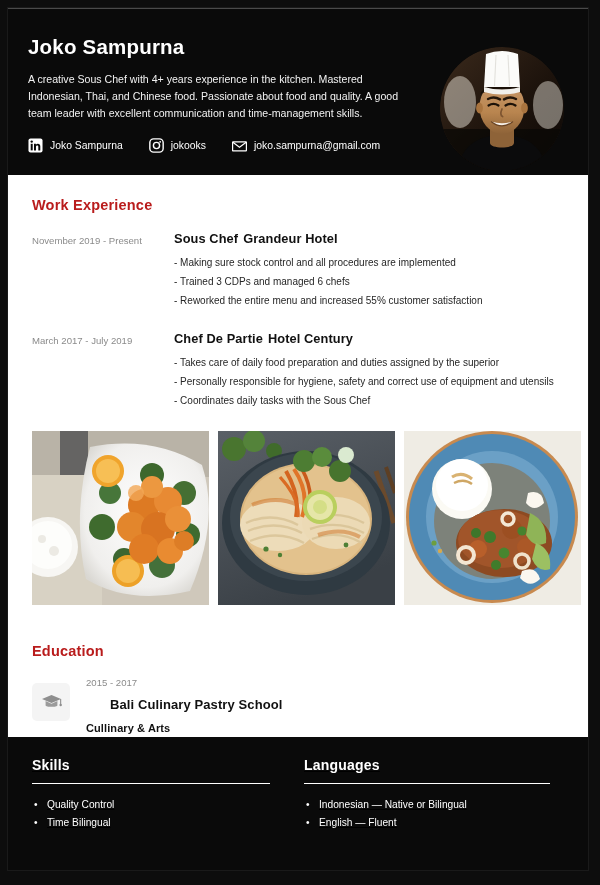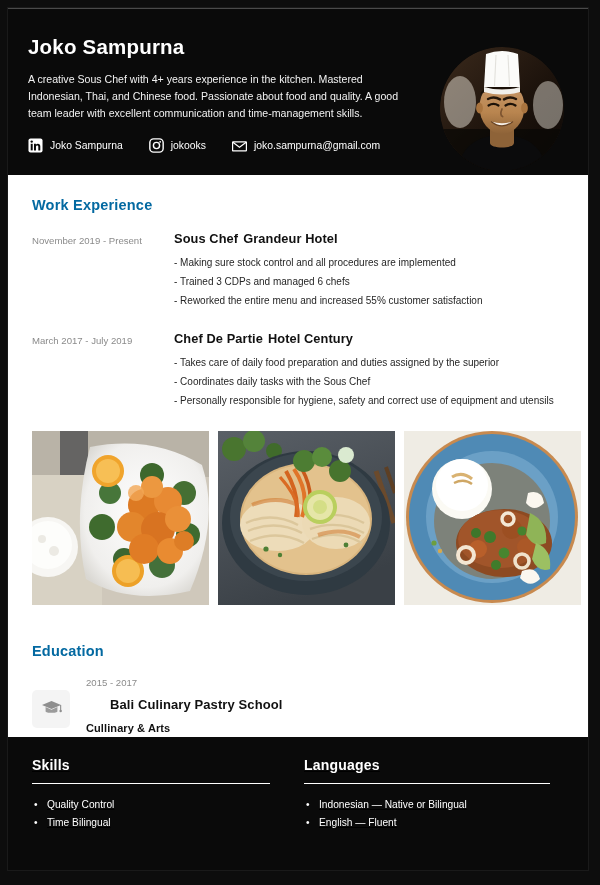--- a/index.html
+++ b/index.html
@@ -104,21 +104,21 @@
   
   .body-white {
     background: #ffffff;
     padding: 22px 24px 0 24px;
     height: 562px;
   }
 
   .section-title {
     font-size: 14.5px;
     font-weight: bold;
-    color: #0369a1;
+    color: #b91c1c;
     letter-spacing: 0.2px;
     margin-bottom: 18px;
   }
 
   .exp-entry {
     display: flex;
     margin-bottom: 18px;
   }
 
   .exp-dates {
@@ -164,21 +164,21 @@
     background: #ddd;
     flex: 0 0 177px;
   }
   .photo svg { display: block; width: 177px; height: 174px; }
 
   
   .education-section { margin-top: 38px; }
 
   .edu-entry {
     display: flex;
-    align-items: center;
+    align-items: flex-start;
     gap: 16px;
   }
 
   .edu-icon-box {
     width: 38px;
     height: 38px;
     flex: 0 0 38px;
     background: #f4f4f4;
     border-radius: 5px;
     display: flex;
@@ -380,22 +380,22 @@
         </div>
 
         <div class="exp-entry">
           <div class="exp-dates">March 2017 - July 2019</div>
           <div class="exp-body">
             <div class="exp-title">
               <span class="exp-role">Chef De Partie</span><span class="exp-company">Hotel Century</span>
             </div>
             <ul class="exp-bullets">
               <li>- Takes care of daily food preparation and duties assigned by the superior</li>
+              <li>- Personally responsible for hygiene, safety and correct use of equipment and utensils</li>
               <li>- Coordinates daily tasks with the Sous Chef</li>
-              <li>- Personally responsible for hygiene, safety and correct use of equipment and utensils</li>
             </ul>
           </div>
         </div>
       </div>
 
       <div class="photo-strip">
 
         <div class="photo">
           <svg viewBox="0 0 177 174" xmlns="http://www.w3.org/2000/svg">
             <defs>

